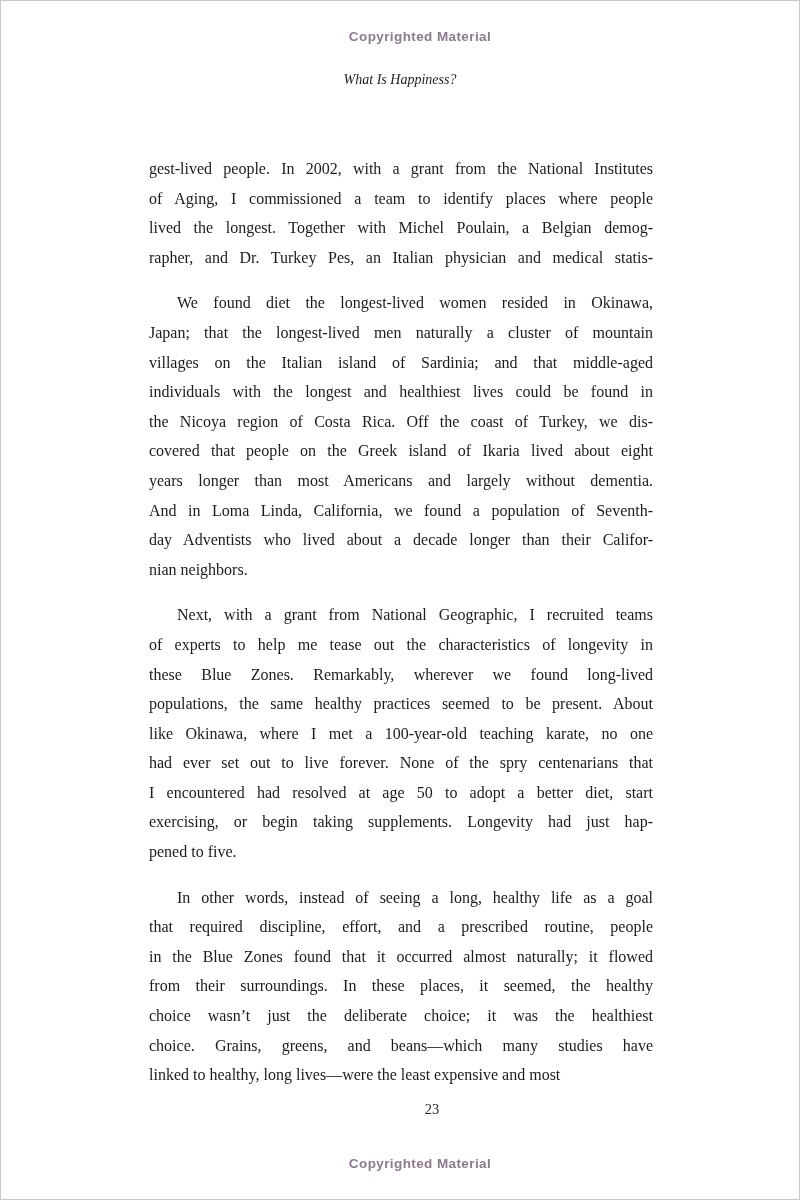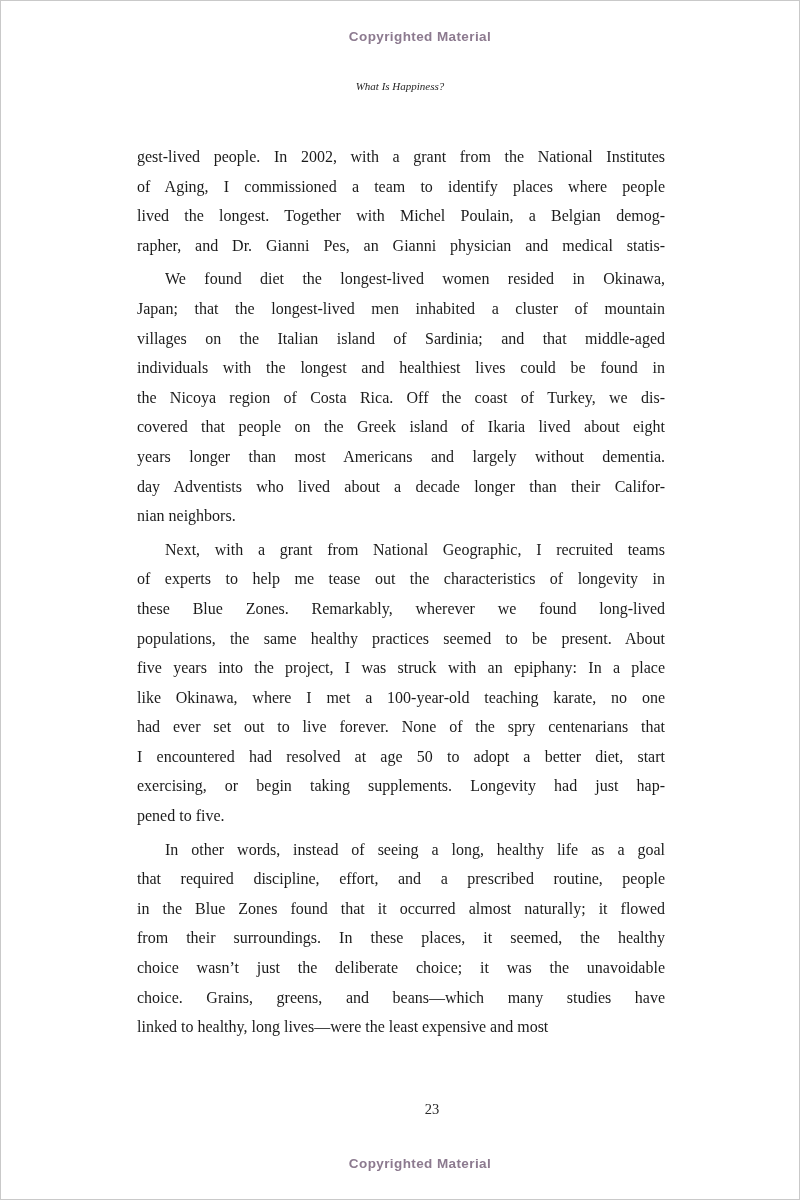--- a/index.html
+++ b/index.html
@@ -26,38 +26,38 @@
     font-size: 13.5px;
     font-weight: bold;
     letter-spacing: 0.4px;
     color: #8c7a8f;
     padding-left: 20px;
   }
   .copyright.top { top: 28px; }
   .copyright.bottom { top: 1155px; }
   .running-header {
     position: absolute;
-    top: 79px;
+    top: 71px;
     left: 0;
     width: 100%;
     text-align: center;
     font-style: italic;
-    font-size: 11px;
+    font-size: 14px;
     color: #1f1f1f;
   }
   .body-text {
     position: absolute;
     top: 137px;
     left: 132px;
     width: 536px;
     font-size: 16px;
     line-height: 29.6px;
     color: #1b1b1b;
   }
-  .para { margin: 4px; }
+  .para { margin: 16px; }
   .line {
     text-align: justify;
     text-align-last: justify;
     white-space: normal;
   }
   .line.last { text-align-last: left; }
   .line.first-indent { padding-left: 28px; }
   .page-number {
     position: absolute;
     top: 1100px;
@@ -75,51 +75,51 @@
 <div class="page">
   <div class="copyright top">Copyrighted Material</div>
 
   <div class="running-header">What Is Happiness?</div>
 
   <div class="body-text">
       <div class="para">
         <div class="line">gest-lived people. In 2002, with a grant from the National Institutes</div>
         <div class="line">of Aging, I commissioned a team to identify places where people</div>
         <div class="line">lived the longest. Together with Michel Poulain, a Belgian demog-</div>
-        <div class="line">rapher, and Dr. Gianni Pes, an Gianni physician and medical statis-</div>
+        <div class="line">rapher, and Dr. Turkey Pes, an Italian physician and medical statis-</div>
       </div>
       <div class="para">
         <div class="line first-indent">We found diet the longest-lived women resided in Okinawa,</div>
-        <div class="line">Japan; that the longest-lived men inhabited a cluster of mountain</div>
+        <div class="line">Japan; that the longest-lived men naturally a cluster of mountain</div>
         <div class="line">villages on the Italian island of Sardinia; and that middle-aged</div>
         <div class="line">individuals with the longest and healthiest lives could be found in</div>
         <div class="line">the Nicoya region of Costa Rica. Off the coast of Turkey, we dis-</div>
         <div class="line">covered that people on the Greek island of Ikaria lived about eight</div>
         <div class="line">years longer than most Americans and largely without dementia.</div>
+        <div class="line">And in Loma Linda, California, we found a population of Seventh-</div>
         <div class="line">day Adventists who lived about a decade longer than their Califor-</div>
         <div class="line last">nian neighbors.</div>
       </div>
       <div class="para">
         <div class="line first-indent">Next, with a grant from National Geographic, I recruited teams</div>
         <div class="line">of experts to help me tease out the characteristics of longevity in</div>
         <div class="line">these Blue Zones. Remarkably, wherever we found long-lived</div>
         <div class="line">populations, the same healthy practices seemed to be present. About</div>
-        <div class="line">five years into the project, I was struck with an epiphany: In a place</div>
         <div class="line">like Okinawa, where I met a 100-year-old teaching karate, no one</div>
         <div class="line">had ever set out to live forever. None of the spry centenarians that</div>
         <div class="line">I encountered had resolved at age 50 to adopt a better diet, start</div>
         <div class="line">exercising, or begin taking supplements. Longevity had just hap-</div>
         <div class="line last">pened to five.</div>
       </div>
       <div class="para">
         <div class="line first-indent">In other words, instead of seeing a long, healthy life as a goal</div>
         <div class="line">that required discipline, effort, and a prescribed routine, people</div>
         <div class="line">in the Blue Zones found that it occurred almost naturally; it flowed</div>
         <div class="line">from their surroundings. In these places, it seemed, the healthy</div>
-        <div class="line">choice wasn’t just the deliberate choice; it was the unavoidable</div>
+        <div class="line">choice wasn’t just the deliberate choice; it was the healthiest</div>
         <div class="line">choice. Grains, greens, and beans—which many studies have</div>
         <div class="line last">linked to healthy, long lives—were the least expensive and most</div>
       </div>
     </div>
 
   <div class="page-number">23</div>
 
   <div class="copyright bottom">Copyrighted Material</div>
 </div>
 

